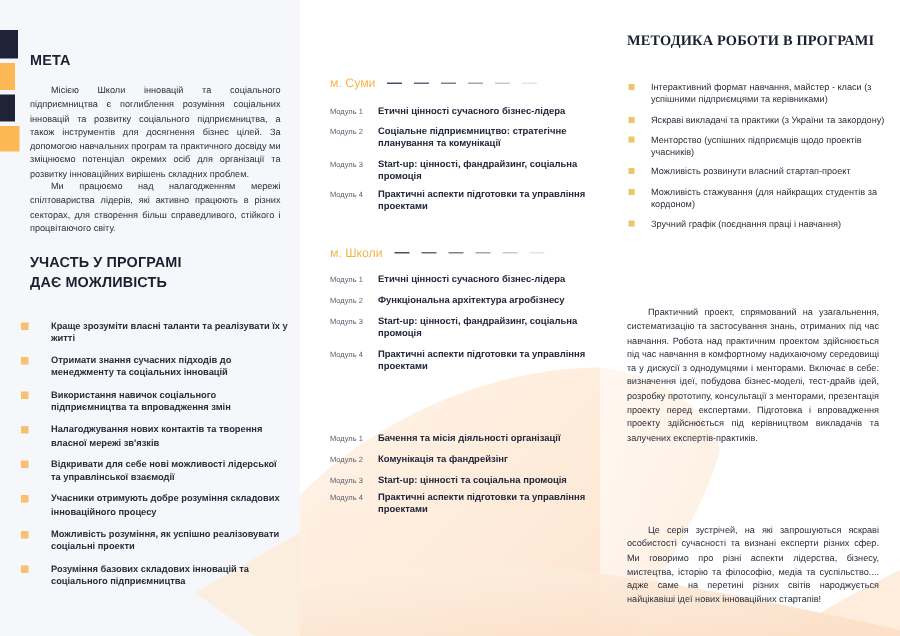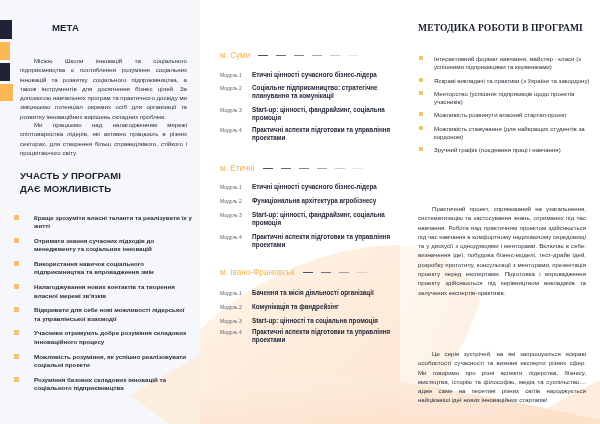--- a/index.html
+++ b/index.html
@@ -111,21 +111,21 @@
   <path d="M 200 424 L 200 395 C 300 360 420 380 600 420 L 600 424 Z" fill="url(#peachGrad2)" opacity="0.9"></path>
   <path d="M 520 424 C 560 400 590 385 600 380 L 600 424 Z" fill="#fde1c6" opacity="0.6"></path>
 </svg>
 
 <div id="panel-left" class="panel" style="background:transparent;">
   <div class="stripe dark" style="top:20px;height:19px;"></div>
   <div class="stripe orange" style="top:42px;height:18px;width:10px;"></div>
   <div class="stripe dark" style="top:63px;height:18px;width:10px;"></div>
   <div class="stripe orange" style="top:84px;height:17px;width:13px;"></div>
 
-  <h2 style="left:20px;top:21px;margin-left:32px;">МЕТА</h2>
+  <h2 style="left:20px;top:34px;">МЕТА</h2>
 
   <p class="para" style="left:20px;top:56px;width:167px;">Місією Школи інновацій та соціального підприємництва є поглиблення розуміння соціальних інновацій та розвитку соціального підприємництва, а також інструментів для досягнення бізнес цілей. За допомогою навчальних програм та практичного досвіду ми зміцнюємо потенціал окремих осіб для організації та розвитку інноваційних вирішень складних проблем.</p>
   <p class="para" style="left:20px;top:120px;width:167px;">Ми працюємо над налагодженням мережі спілтовариства лідерів, які активно працюють в різних секторах, для створення більш справедливого, стійкого і процвітаючого світу.</p>
 
   <h2 style="left:20px;top:170px;line-height:12.5px;">
     <span>УЧАСТЬ У ПРОГРАМІ</span><br>
     <span>ДАЄ МОЖЛИВІСТЬ</span>
   </h2>
 
   <ul class="bullets" style="left:12px;top:214px;width:180px;">
@@ -166,21 +166,21 @@
       <span class="module-label">Модуль 3</span>
       <span class="module-title">Start-up: цінності, фандрайзинг, соціальна промоція</span>
     </div>
     <div class="module-row">
       <span class="module-label">Модуль 4</span>
       <span class="module-title">Практичні аспекти підготовки та управління проектами</span>
     </div>
   </div>
 
   <div class="city" style="top:164px;">
-    <span class="city-name">м. Етичні</span>
+    <span class="city-name">м. Школи</span>
     <div class="dashes">
       <span class="dash" style="opacity:1"></span>
         <span class="dash" style="opacity:.85"></span>
         <span class="dash" style="opacity:.7"></span>
         <span class="dash" style="opacity:.5"></span>
         <span class="dash" style="opacity:.3"></span>
         <span class="dash" style="opacity:.15"></span>
     </div>
   </div>
   <div class="modules" style="top:183px;">
@@ -195,29 +195,20 @@
     <div class="module-row" style="margin-bottom:6px;">
       <span class="module-label">Модуль 3</span>
       <span class="module-title">Start-up: цінності, фандрайзинг, соціальна промоція</span>
     </div>
     <div class="module-row">
       <span class="module-label">Модуль 4</span>
       <span class="module-title">Практичні аспекти підготовки та управління проектами</span>
     </div>
   </div>
 
-  <div class="city" style="top:268px;">
-    <span class="city-name">м. Івано-Франківськ</span>
-    <div class="dashes">
-      <span class="dash" style="opacity:1"></span>
-        <span class="dash" style="opacity:.8"></span>
-        <span class="dash" style="opacity:.5"></span>
-        <span class="dash" style="opacity:.2"></span>
-    </div>
-  </div>
   <div class="modules" style="top:289px;">
     <div class="module-row" style="margin-bottom:6px;">
       <span class="module-label">Модуль 1</span>
       <span class="module-title">Бачення та місія діяльності організації</span>
     </div>
     <div class="module-row" style="margin-bottom:6px;">
       <span class="module-label">Модуль 2</span>
       <span class="module-title">Комунікація та фандрейзінг</span>
     </div>
     <div class="module-row" style="margin-bottom:3px;">

